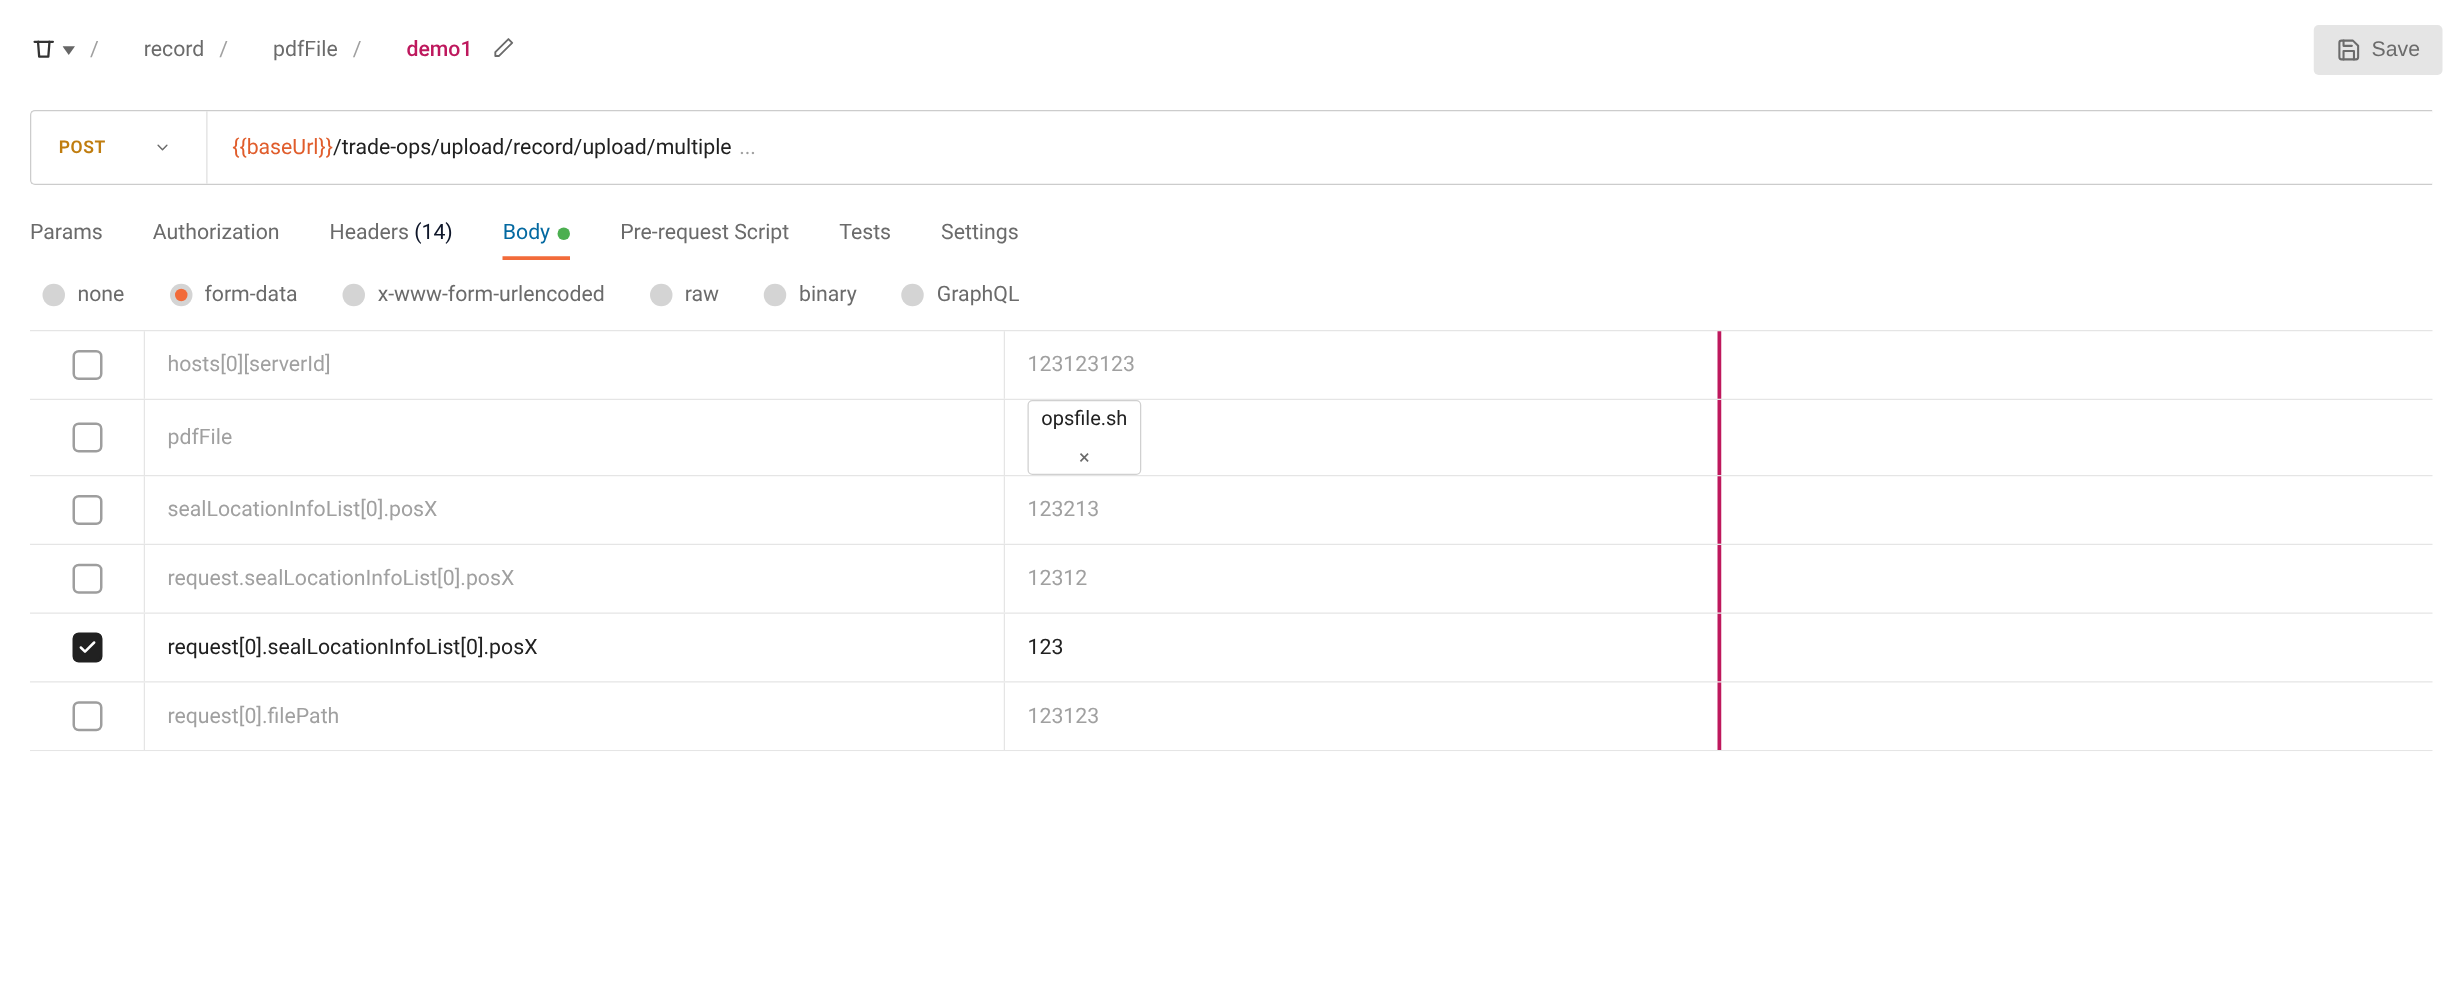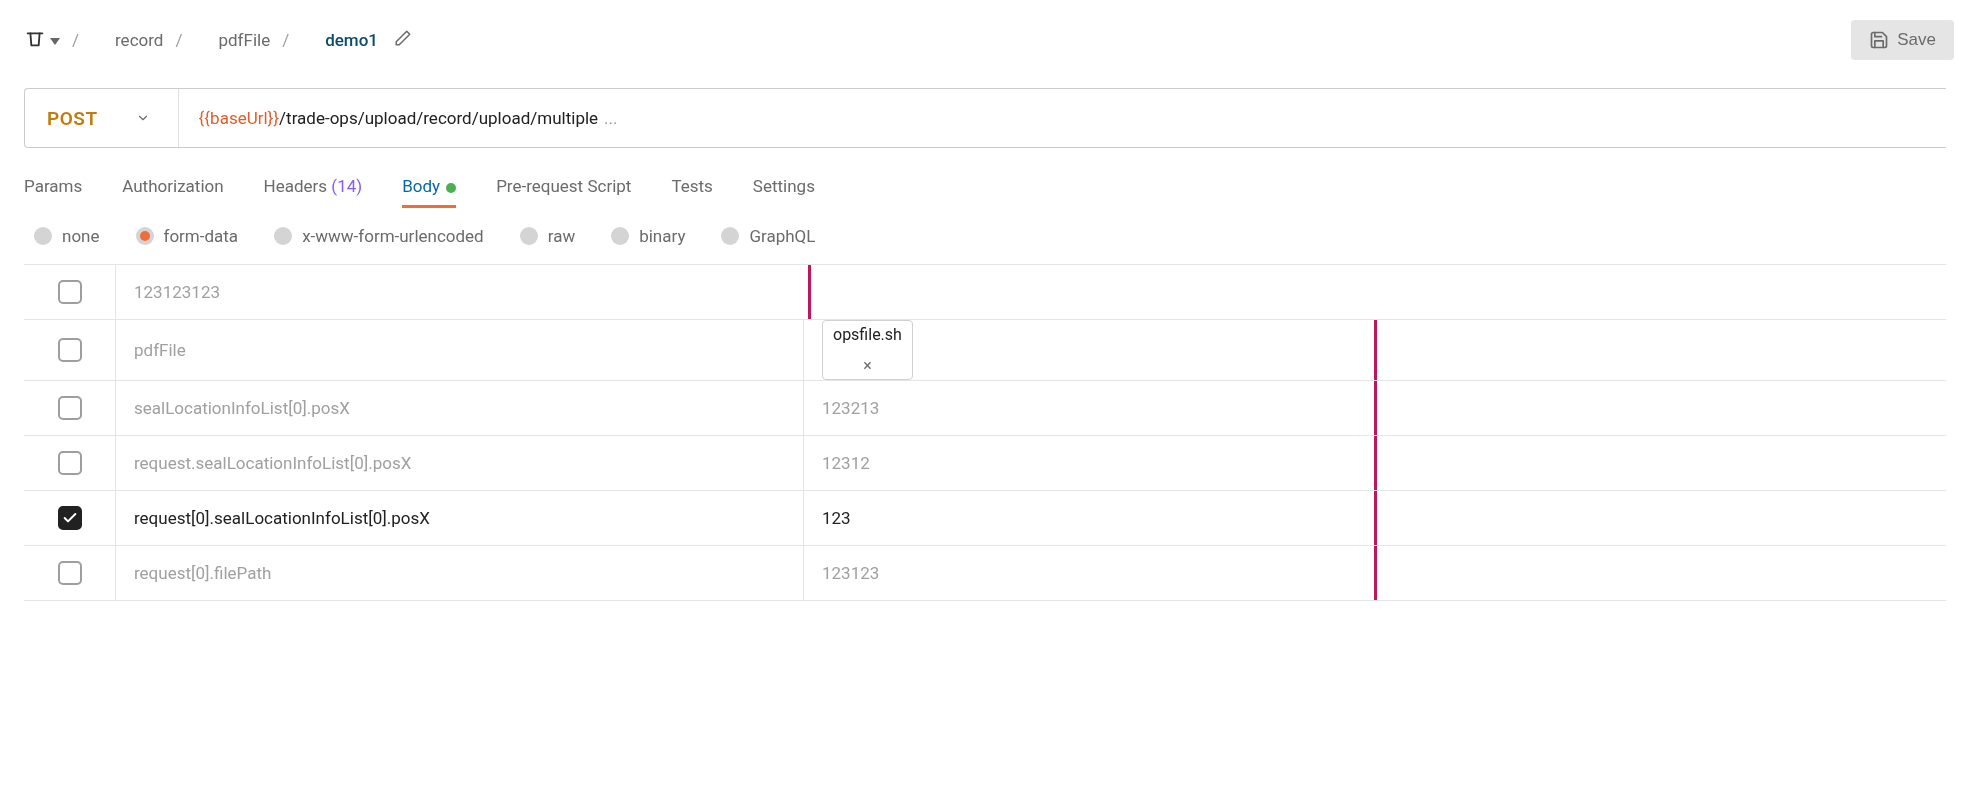--- a/index.html
+++ b/index.html
@@ -25,21 +25,21 @@
       display: flex;
       align-items: center;
       gap: 8px;
       color: #6b6b6b;
     }
     .breadcrumb .trash-icon svg { width: 22px; height: 22px; stroke: #333; }
     .breadcrumb .dropdown-caret { margin-left: -4px; }
     .breadcrumb .dropdown-caret svg { width: 10px; height: 10px; fill: #666; }
     .breadcrumb .sep { color: #a0a0a0; padding: 0 4px; }
     .breadcrumb .crumb { color: #6b6b6b; margin-left: 24px; }
-    .breadcrumb .crumb.active { color: #0c4a6e; font-weight: 500; }
+    .breadcrumb .crumb.active { color: #be185d; font-weight: 500; }
     .breadcrumb .edit-icon svg { width: 18px; height: 18px; stroke: #6b6b6b; margin-left: 8px; }
     .save-btn {
       display: flex;
       align-items: center;
       gap: 8px;
       background: #e5e5e5;
       border: none;
       border-radius: 4px;
       padding: 10px 18px;
       color: #6b6b6b;
@@ -61,21 +61,21 @@
     }
     .method-select {
       display: flex;
       align-items: center;
       gap: 38px;
       padding: 0 28px 0 22px;
       height: 100%;
       border-right: 1px solid #e0e0e0;
       cursor: pointer;
     }
-    .method-label { color: #c07d0f; font-weight: 600; letter-spacing: 0.5px; font-size: 19px; }
+    .method-label { color: #c07d0f; font-weight: 600; letter-spacing: 0.5px; font-size: 14px; }
     .method-select svg { width: 14px; height: 14px; stroke: #6b6b6b; }
     .url-field {
       flex: 1;
       padding: 0 20px;
       display: flex;
       align-items: center;
       font-size: 17px;
     }
     .url-var { color: #e05d2c; }
     .url-rest { color: #212121; }
@@ -84,21 +84,21 @@
     
     .tabs {
       display: flex;
       align-items: flex-end;
       gap: 40px;
       padding: 28px 24px 0 24px;
       color: #6b6b6b;
       font-size: 17px;
     }
     .tab { cursor: pointer; padding-bottom: 12px; position: relative; }
-    .tab .count { color: #8b5cf6; }
+    .tab .count { color: #0f172a; }
     .tab.active { color: #0369a1; }
     .tab.active::after {
       content: "";
       position: absolute;
       left: 0; right: 0; bottom: 0;
       height: 3px;
       background: #f26b3a;
     }
     .tab .dot {
       display: inline-block;
@@ -305,20 +305,23 @@
       <span class="radio-circle"></span>
       <span>GraphQL</span>
     </div>
   </div>
 
   <div class="form-table" id="form-table">
       <div class="form-row">
         <div class="cell-check">
           <div class="checkbox"></div>
         </div>
+        <div class="cell-key">
+          <span class="disabled-text">hosts[0][serverId]</span>
+        </div>
         <div class="cell-value">
           <span class="disabled-text">123123123</span>
         </div>
         <div class="cell-desc"></div>
       </div>
       <div class="form-row">
         <div class="cell-check">
           <div class="checkbox"></div>
         </div>
         <div class="cell-key">

